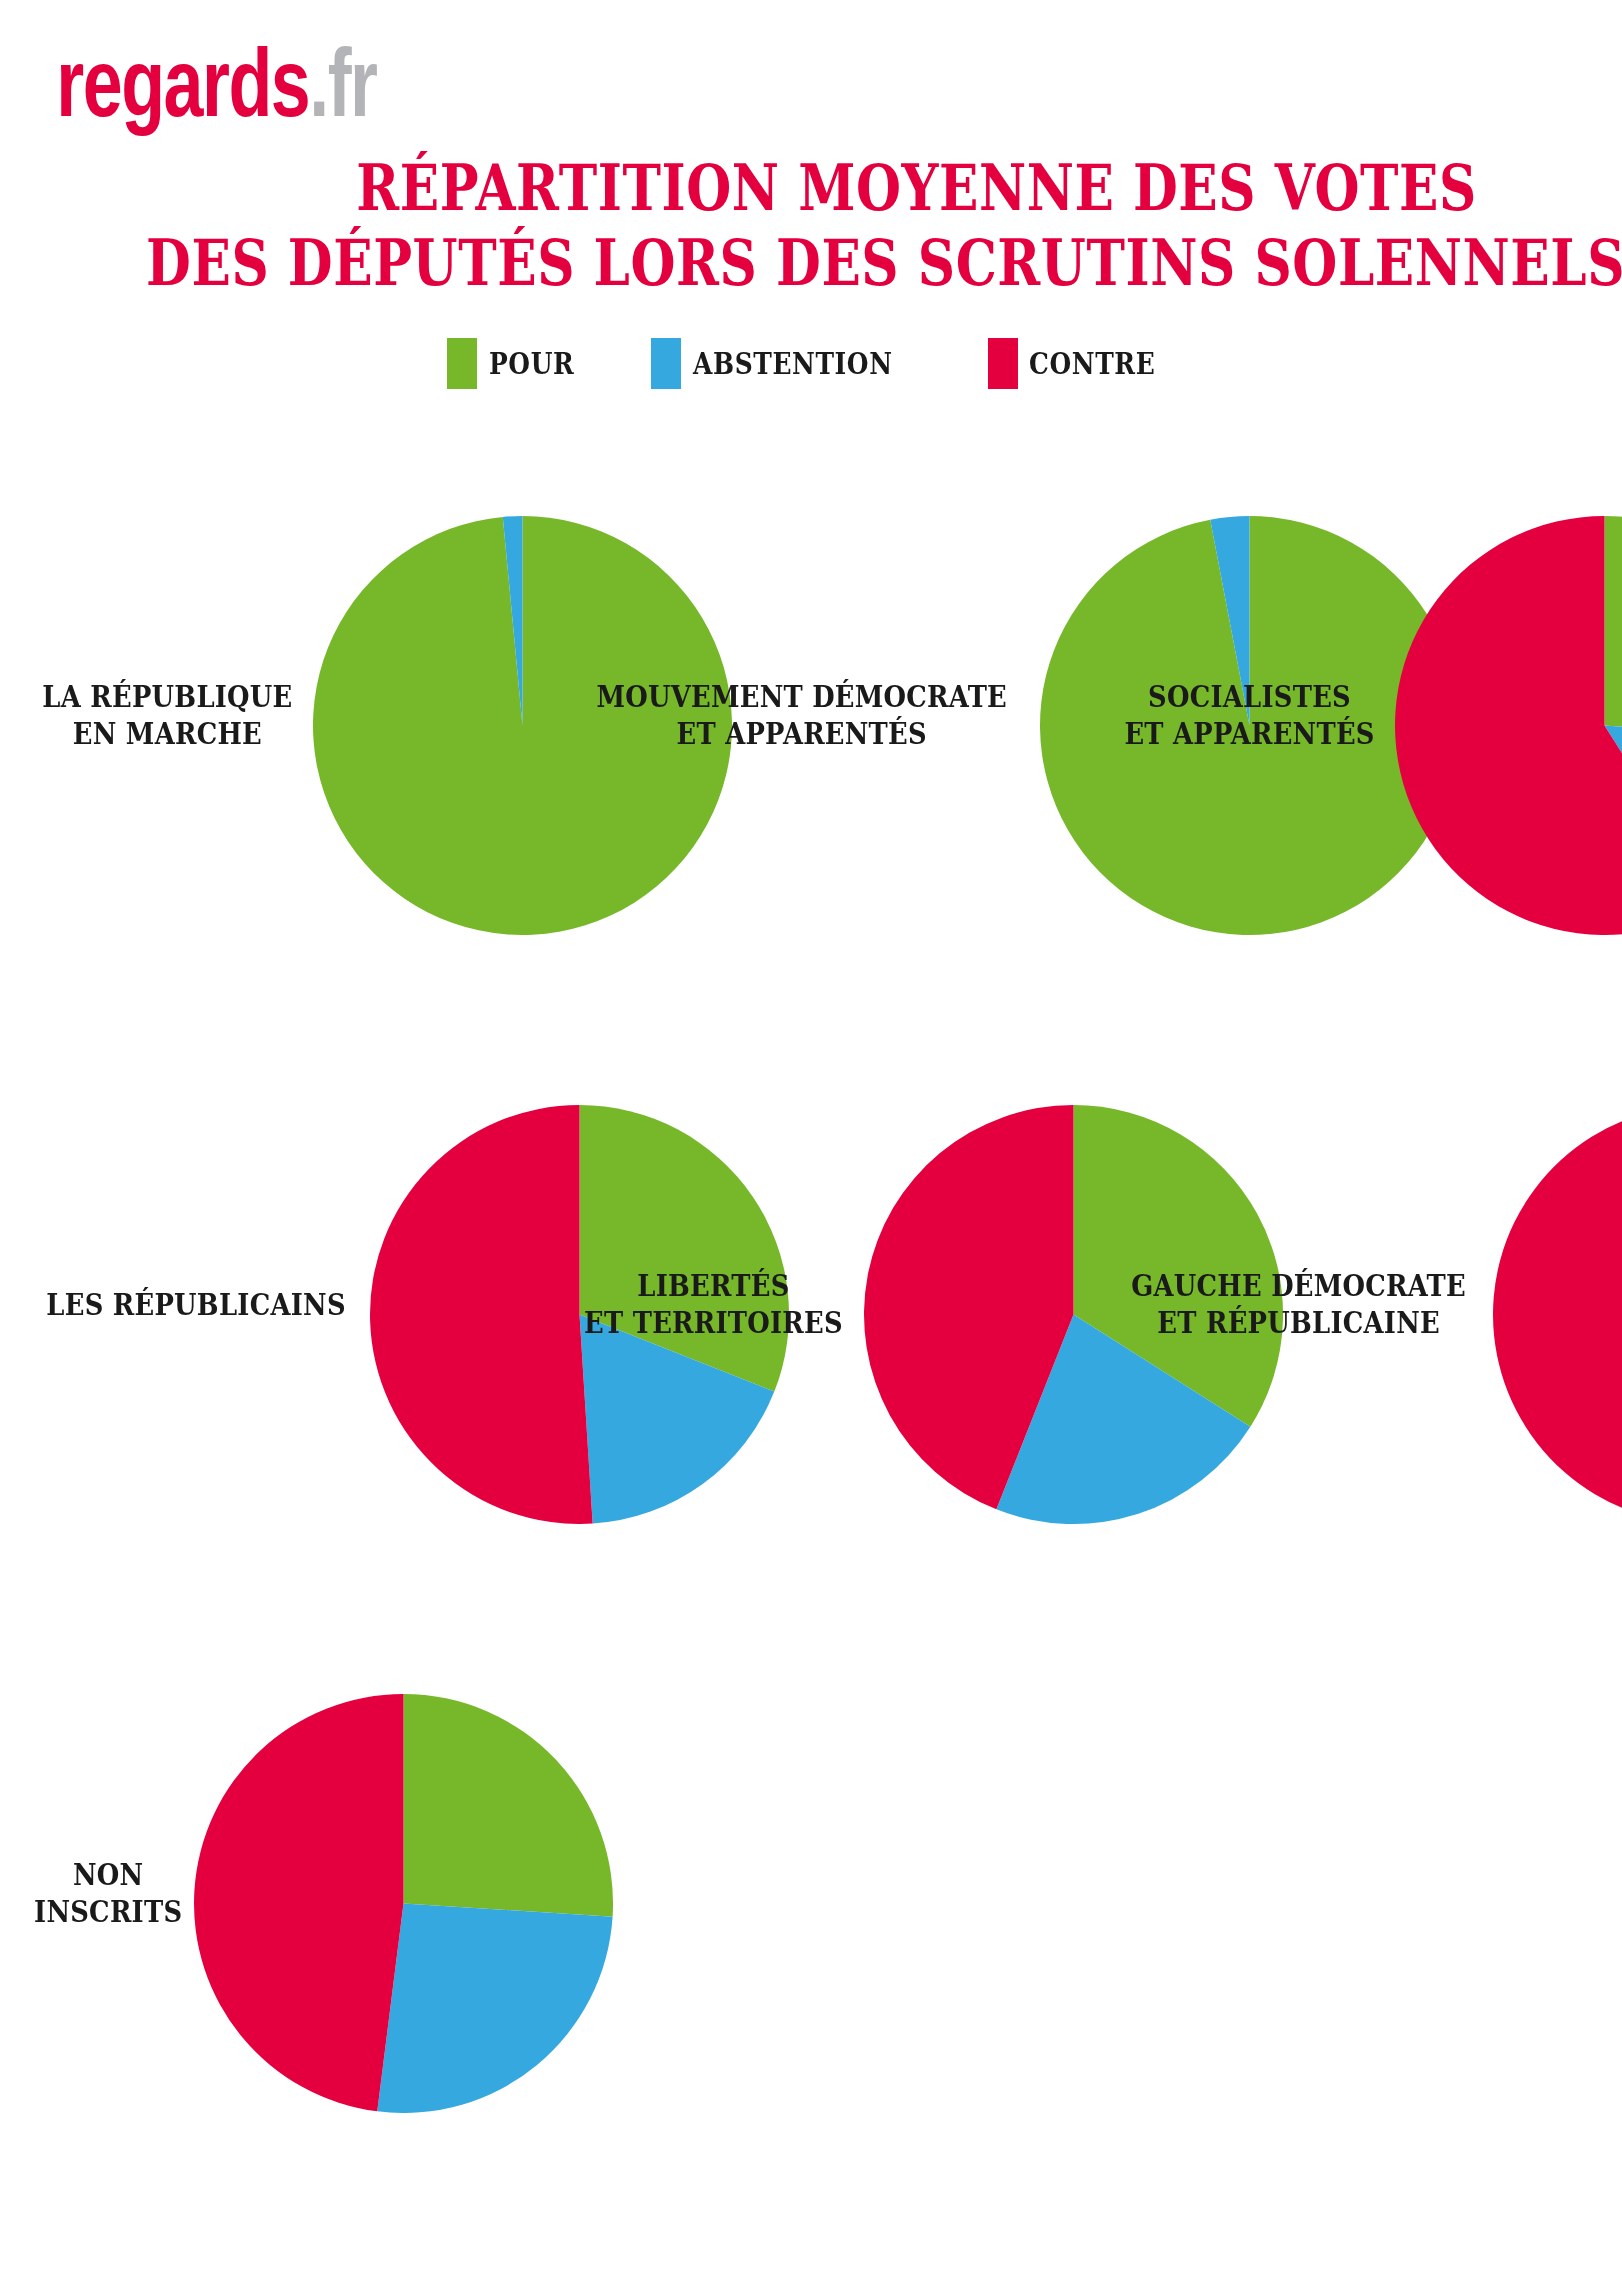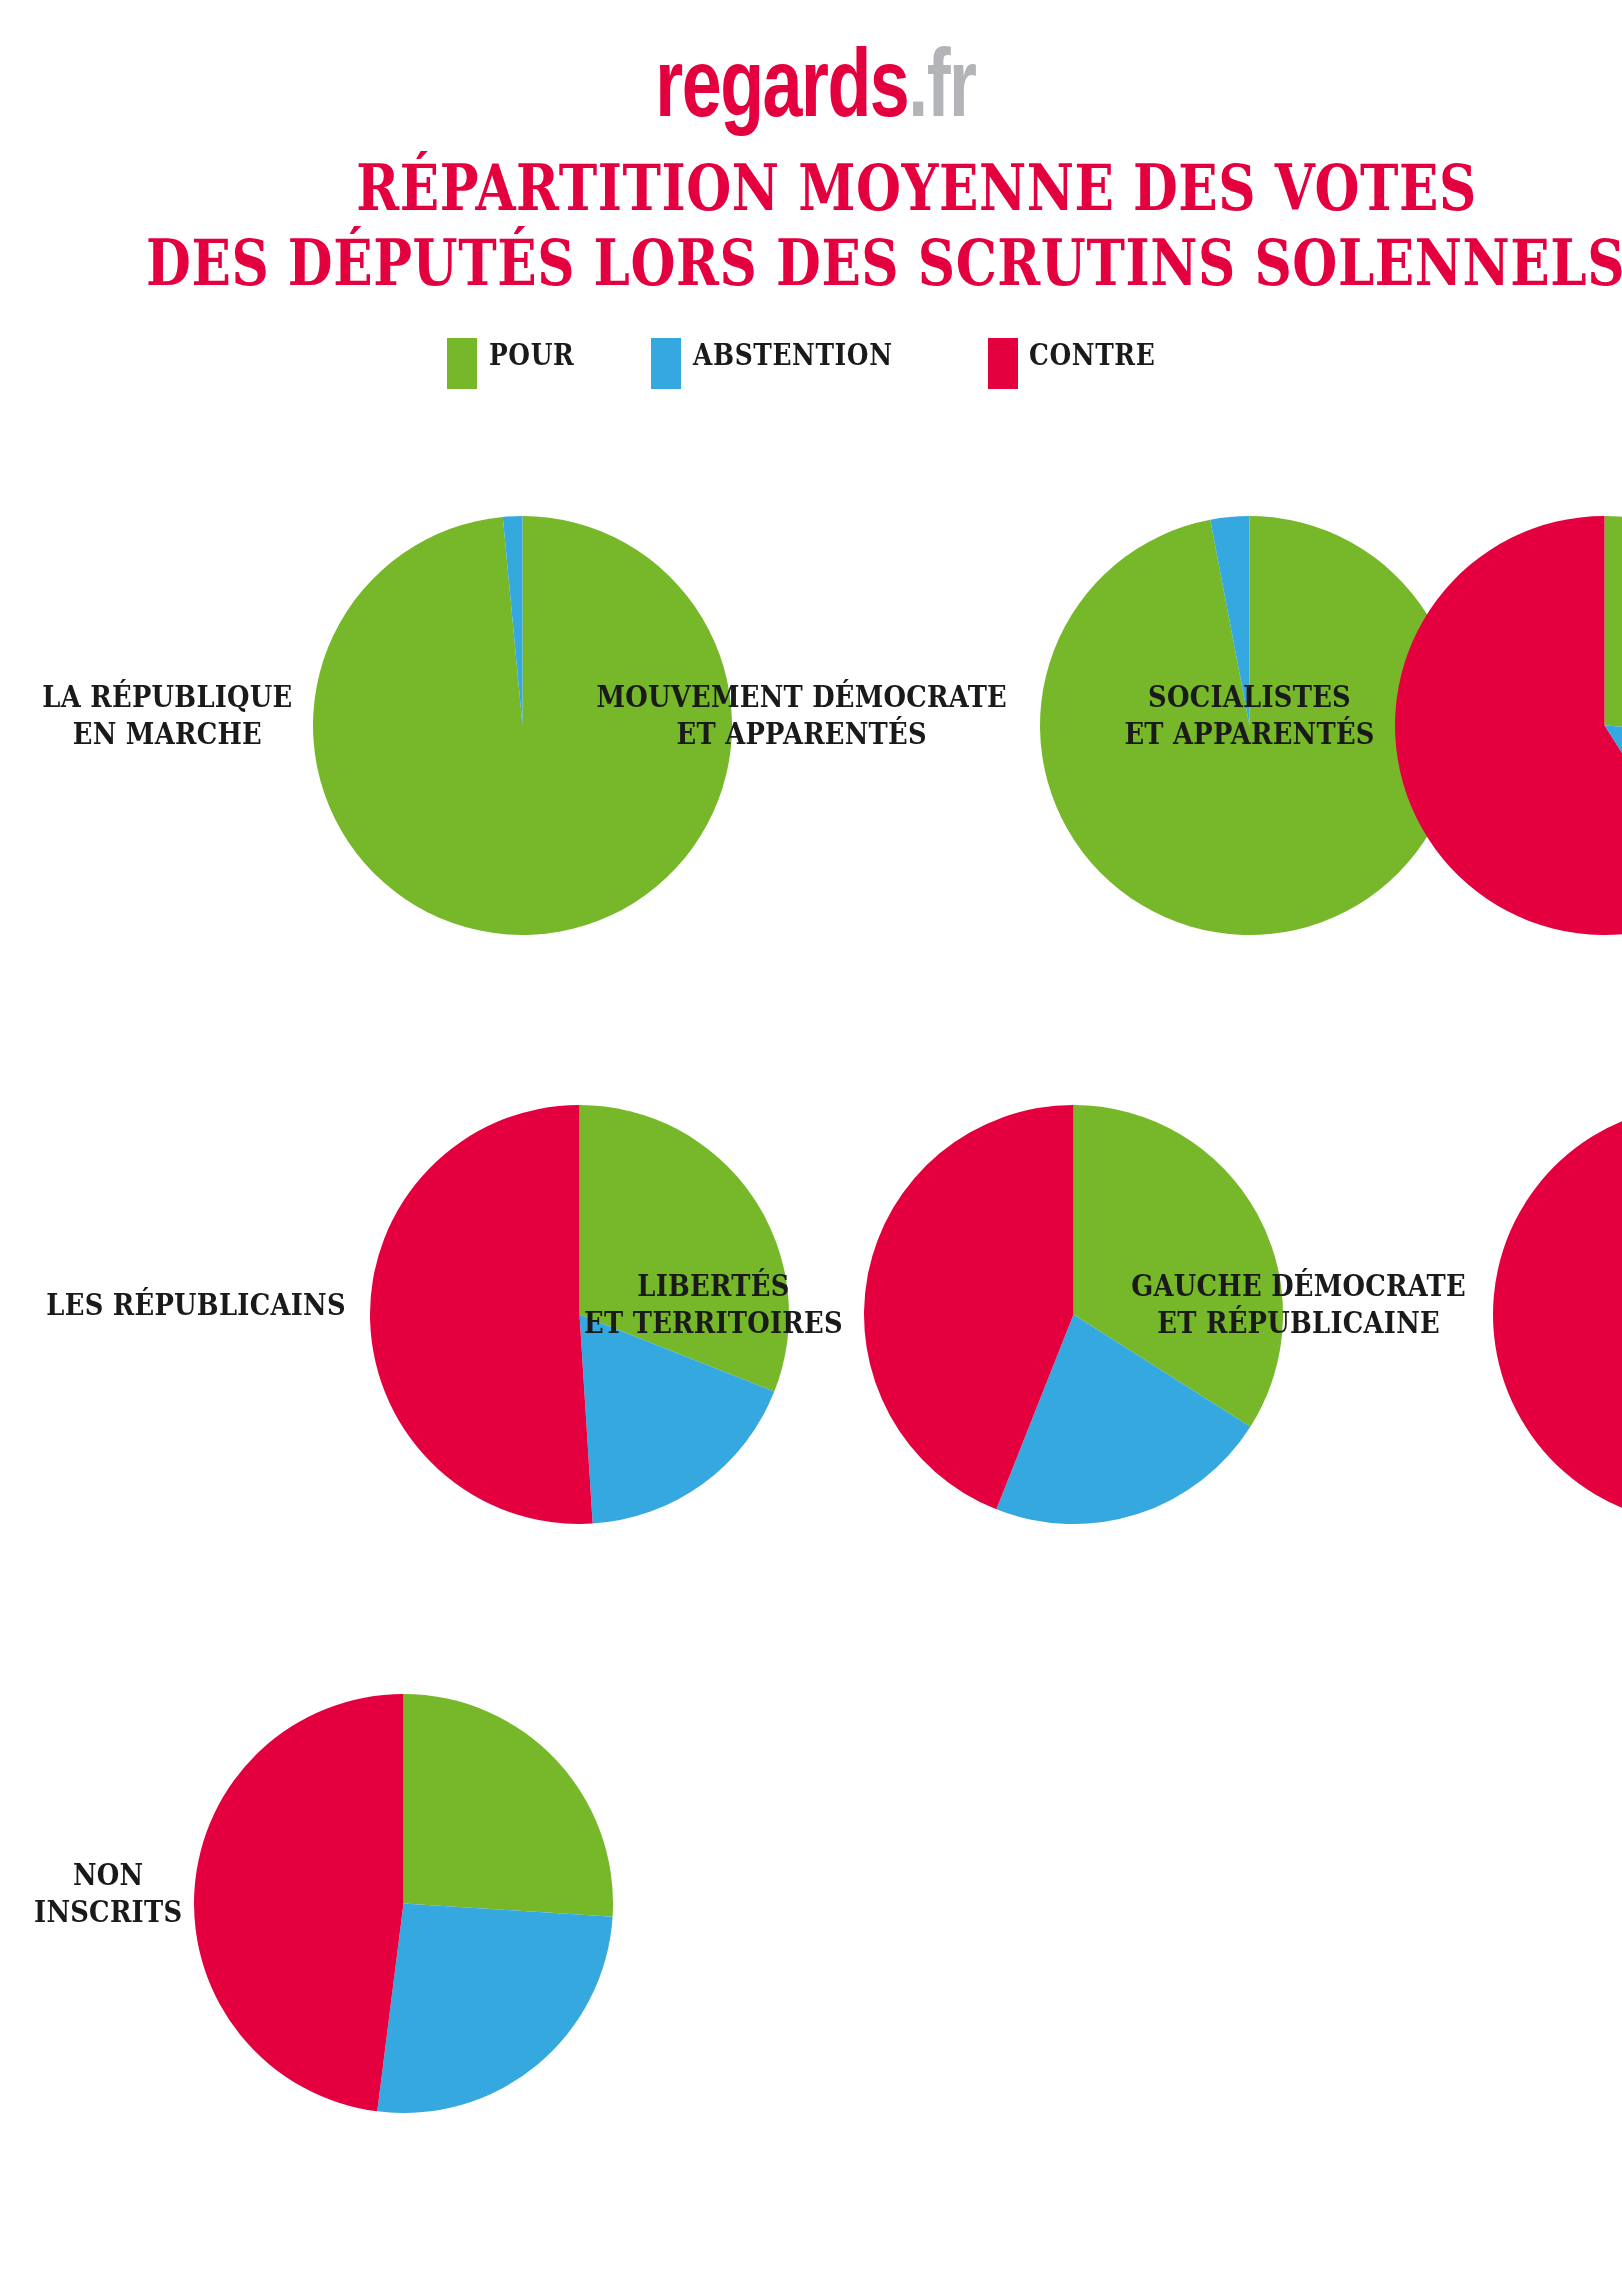--- a/index.html
+++ b/index.html
@@ -11,25 +11,23 @@
     width: 1623px;
     height: 2295px;
     overflow: hidden;
     font-family: "Liberation Serif", "DejaVu Serif", serif;
     position: relative;
   }
 
   
   .logo-wrap {
     width: 100%;
-    text-align: center;
     padding-top: 34px;
     height: 137px;
     box-sizing: border-box;
-    padding-left: 8px;
   }
   .logo {
     display: inline-block;
     font-family: "Liberation Sans Narrow", "Liberation Sans", sans-serif;
     font-size: 97px;
     line-height: 1;
     font-weight: 700;
     letter-spacing: -2px;
     transform: scaleX(0.74);
     transform-origin: center top;
@@ -58,21 +56,21 @@
   
   .legend {
     display: flex;
     justify-content: center;
     align-items: center;
     gap: 63px;
     margin-top: 38px;
   }
   .legend-item {
     display: flex;
-    align-items: flex-start;
+    align-items: center;
     gap: 11.8px;
   }
   .legend-swatch {
     width: 30px;
     height: 51px;
     flex: 0 0 auto;
   }
   .legend-label {
     color: #1A1A1A;
     font-family: "DejaVu Serif", "Liberation Serif", serif;

